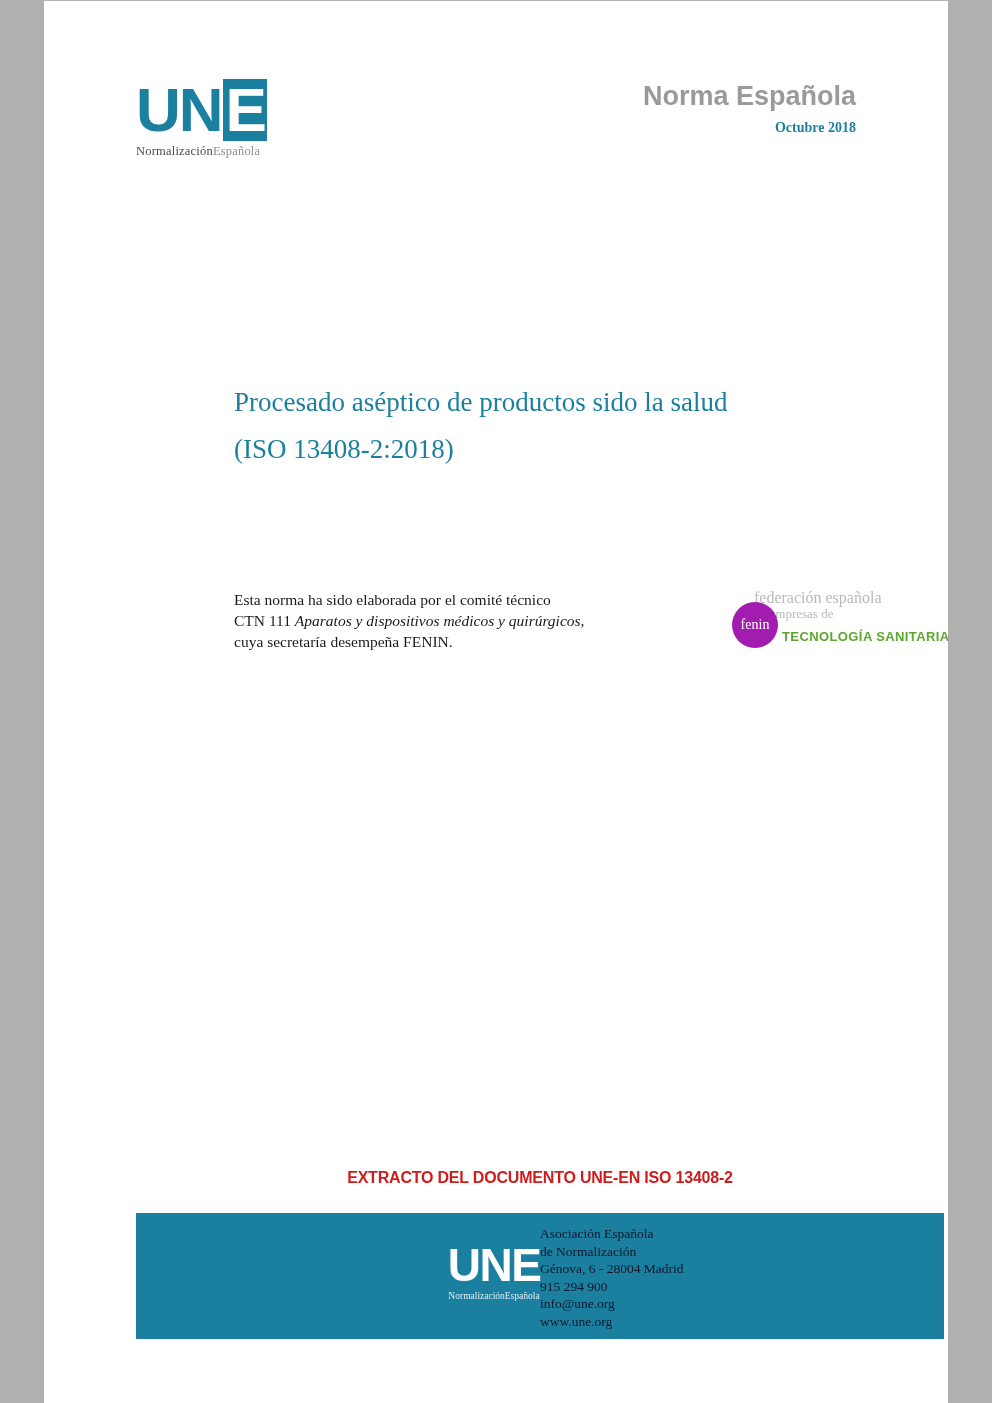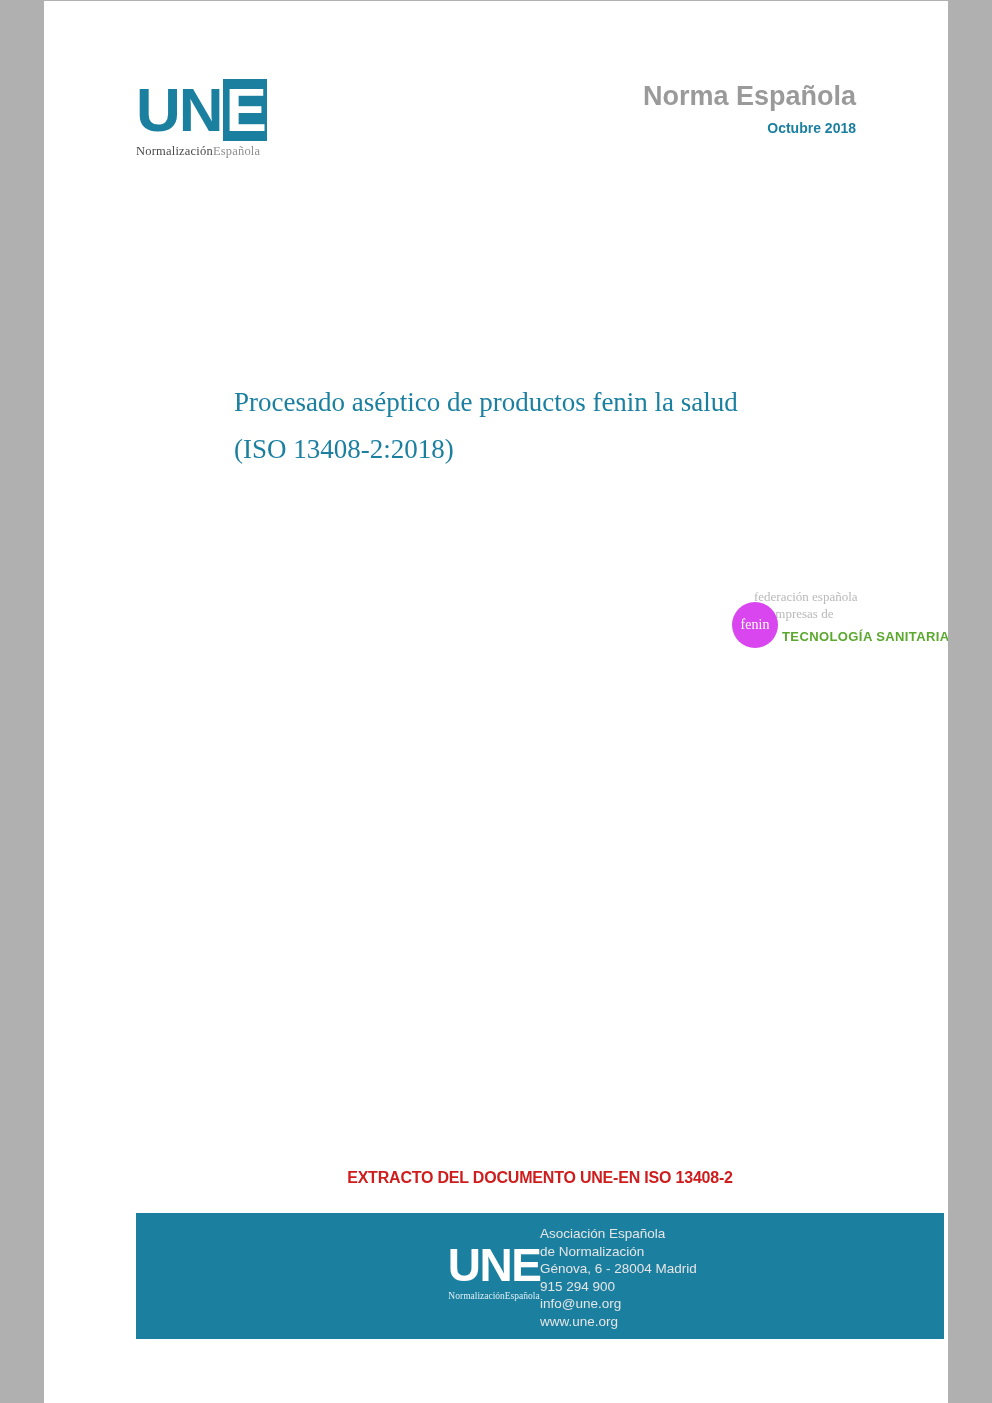--- a/index.html
+++ b/index.html
@@ -71,21 +71,21 @@
   }
   .header-right .h-code {
     font-family: "Liberation Sans", sans-serif;
     font-weight: bold;
     font-size: 28px;
     color: #1b7fa0;
     line-height: 36px;
     letter-spacing: -0.3px;
   }
   .header-right .h-date {
-    font-family: Liberation Sans, sans-serif;
+    font-family: Liberation Serif, serif;
     font-weight: bold;
     font-size: 14px;
     color: #1b7fa0;
     margin-top: 7px;
   }
 
   
   .title-block {
     position: absolute;
     top: 378px;
@@ -122,33 +122,33 @@
     width: 215px;
     height: 62px;
   }
   .fenin .circle {
     position: absolute;
     left: 0;
     top: 13px;
     width: 46px;
     height: 46px;
     border-radius: 50%;
-    background: #d946ef;
+    background: #a21caf;
     color: #ffffff;
     font-family: "Liberation Serif", serif;
     font-size: 14px;
     text-align: center;
     line-height: 46px;
   }
   .fenin .l1 {
     position: absolute;
     left: 22px;
     top: 0px;
     font-family: "Liberation Serif", serif;
-    font-size: 13px;
+    font-size: 16px;
     color: #b9b9b9;
     white-space: nowrap;
   }
   .fenin .l2 {
     position: absolute;
     left: 22px;
     top: 17px;
     font-family: "Liberation Serif", serif;
     font-size: 13px;
     color: #b9b9b9;
@@ -207,23 +207,23 @@
   .footer .f-logo .sub {
     font-family: "Liberation Serif", serif;
     font-size: 9.5px;
     color: #dff0f5;
     margin-top: 2px;
   }
   .footer .f-addr {
     position: absolute;
     left: 404px;
     top: 12px;
-    font-family: Liberation Sans, sans-serif;
+    font-family: Liberation Serif, serif;
     font-size: 13.5px;
-    color: #e5e5e5;
+    color: #0f172a;
     line-height: 17.5px;
   }
 </style>
 </head>
 <body>
 
 <div class="page">
 
   <div class="header">
 
@@ -233,24 +233,29 @@
     </div>
 
     <div class="header-right">
       <div class="h-norma">Norma Española</div>
       <div class="h-date">Octubre 2018</div>
     </div>
 
   </div>
 
   <div class="title-block">
-    <div class="t-line">Procesado aséptico de productos fenin la salud</div>
+    <div class="t-line">Procesado aséptico de productos sido la salud</div>
     <div class="t-line">(ISO 13408-2:2018)</div>
   </div>
 
+  <div class="committee">
+    <div>Esta norma ha sido elaborada por el comité técnico</div>
+    <div><span>CTN 111 </span><span class="ital">Aparatos y dispositivos médicos y quirúrgicos,</span></div>
+    <div>cuya secretaría desempeña FENIN.</div>
+  </div>
 
   <div class="fenin">
     <div class="l1">federación española</div>
     <div class="l2">de empresas de</div>
     <div class="l3">TECNOLOGÍA SANITARIA</div>
     <div class="circle">fenin</div>
   </div>
 
   <div class="extract">EXTRACTO DEL DOCUMENTO UNE-EN ISO 13408-2</div>
 

